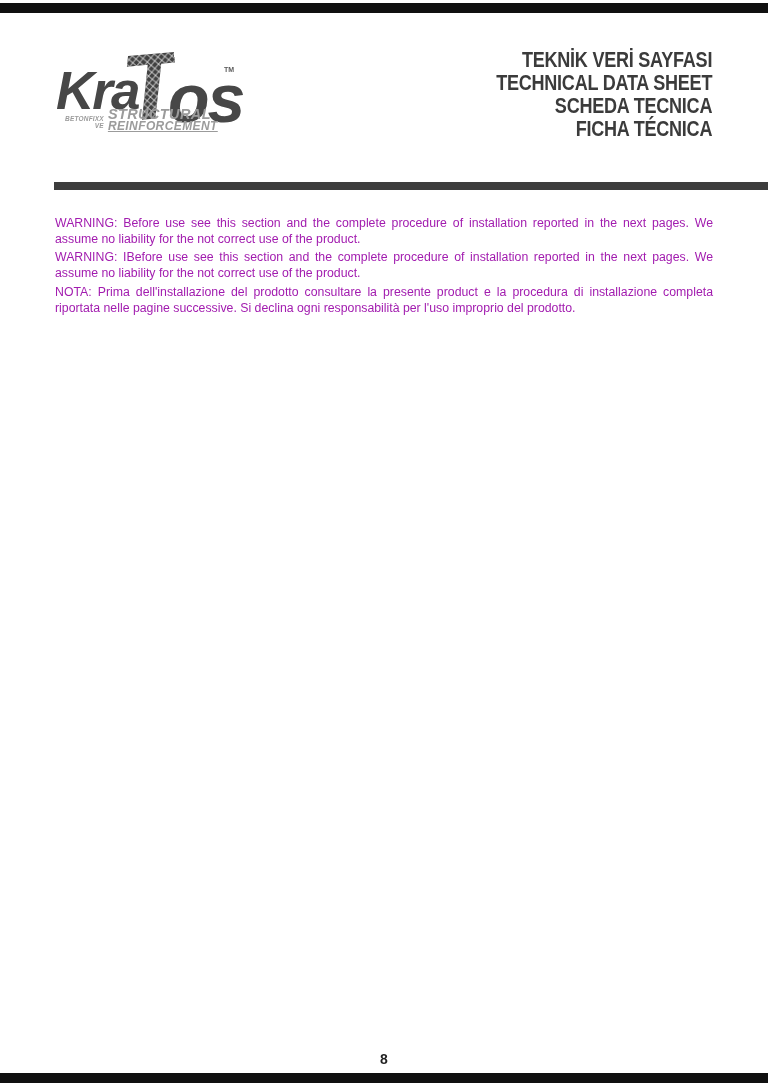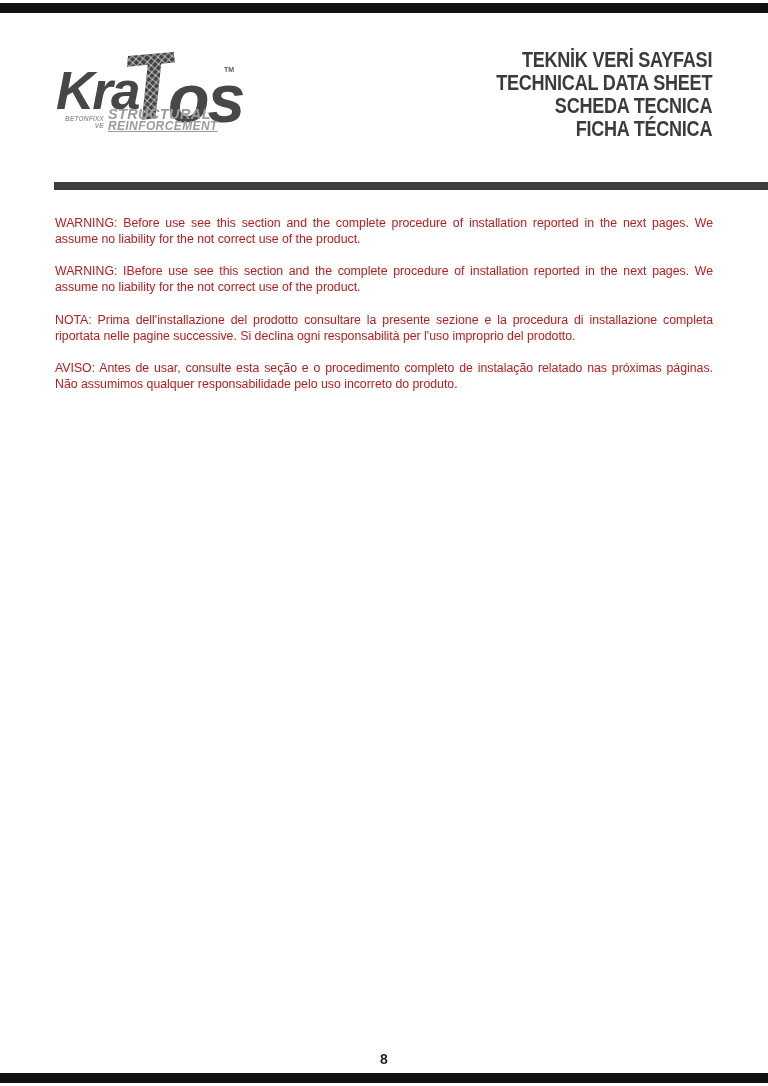--- a/index.html
+++ b/index.html
@@ -45,24 +45,24 @@
     font-weight:bold;font-size:21.5px;line-height:23px;letter-spacing:-.3px;
     transform:scaleX(.84);transform-origin:100% 0;white-space:nowrap;
   }
 
   
   .separator{position:absolute;left:54px;right:0;top:182px;height:8px;background:#3d3d3d;}
 
   
   .content{
     position:absolute;left:55px;top:216px;width:658px;
-    color:#b91c1c;font-size:12.3px;line-height:15.7px;text-align:justify;
+    color:#a21caf;font-size:12.3px;line-height:15.7px;text-align:justify;
   }
   .content p{margin:0;}
-  .content p.gap{margin-top:17px;}
+  .content p.gap{margin-top:3px;}
 
   
   .page-number{
     position:absolute;left:0;right:0;top:1051px;text-align:center;
     font-weight:bold;font-size:14px;color:#1f1f1f;
   }
 </style>
 </head>
 <body>
 
@@ -94,21 +94,20 @@
     <div>TECHNICAL DATA SHEET</div>
     <div>SCHEDA TECNICA</div>
     <div>FICHA TÉCNICA</div>
   </div>
 
   <div class="separator"></div>
 
   <main class="content">
     <p>WARNING: Before use see this section and the complete procedure of installation reported in the next pages. We assume no liability for the not correct use of the product.</p>
     <p class="gap">WARNING: IBefore use see this section and the complete procedure of installation reported in the next pages. We assume no liability for the not correct use of the product.</p>
-    <p class="gap">NOTA: Prima dell'installazione del prodotto consultare la presente sezione e la procedura di installazione completa riportata nelle pagine successive. Si declina ogni responsabilità per l'uso improprio del prodotto.</p>
-    <p class="gap">AVISO: Antes de usar, consulte esta seção e o procedimento completo de instalação relatado nas próximas páginas. Não assumimos qualquer responsabilidade pelo uso incorreto do produto.</p>
+    <p class="gap">NOTA: Prima dell'installazione del prodotto consultare la presente product e la procedura di installazione completa riportata nelle pagine successive. Si declina ogni responsabilità per l'uso improprio del prodotto.</p>
   </main>
 
   <div class="page-number">8</div>
 
   <div class="edge-bar bottom"></div>
 
 </div>
 
 </body></html>

